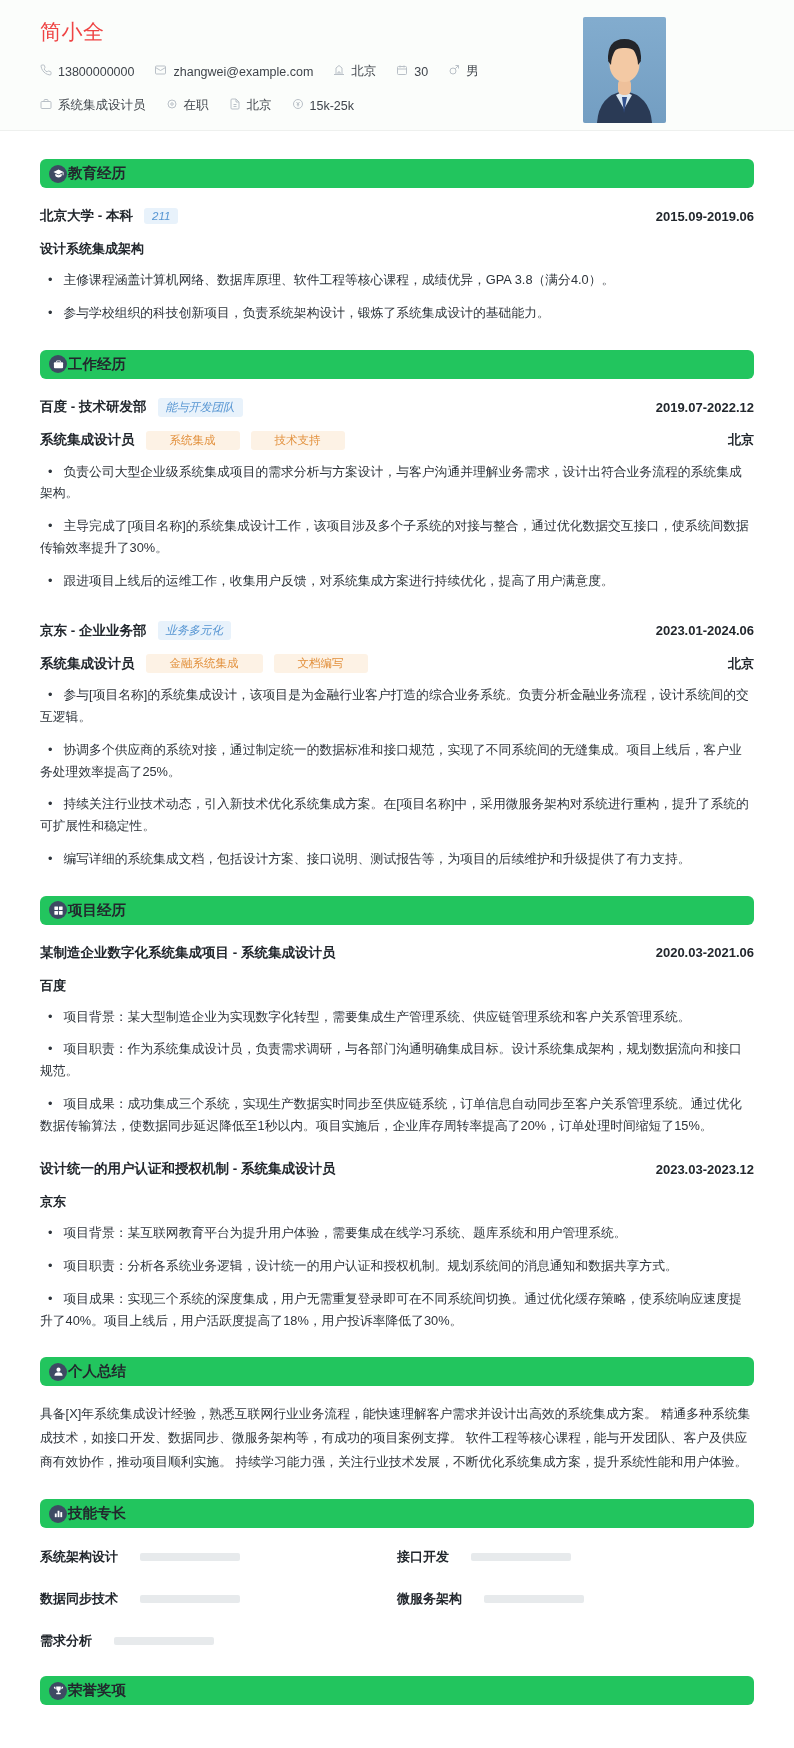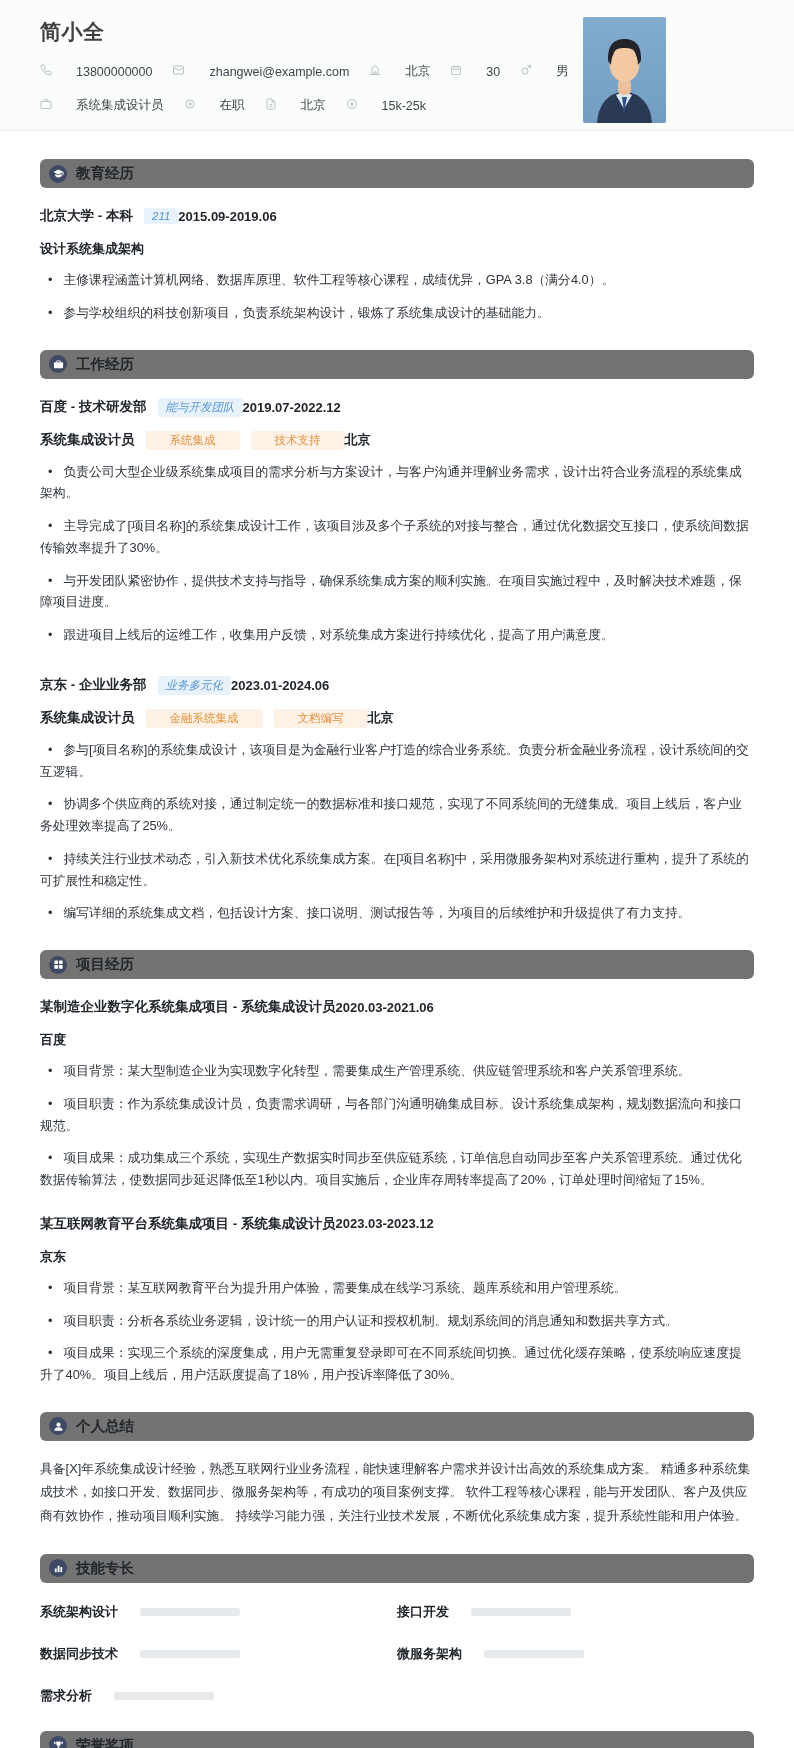--- a/index.html
+++ b/index.html
@@ -12,51 +12,51 @@
   .page { width:794px; min-height:1748px; background:#fff; }
 
   
   .header {
     position:relative;
     background:#fbfdfb;
     border-bottom:1px solid #eef0ee;
     padding:18px 40px 24px;
     height:131px;
   }
-  .name { font-size:21px; font-weight:bold; color:#404040; letter-spacing:.5px; }
+  .name { font-size:21px; font-weight:normal; color:#ef4444; letter-spacing:.5px; }
   .contact-row {
     display:flex; align-items:center; gap:20px;
     margin-top:17px; font-size:12.5px; color:#3f444b;
   }
-  .ci { display:flex; align-items:center; gap:24px; white-space:nowrap; }
+  .ci { display:flex; align-items:center; gap:6px; white-space:nowrap; }
   .ci svg { stroke:#b9c0c7; flex:0 0 auto; }
   .photo {
     position:absolute; left:583px; top:17px;
     width:83px; height:106px; overflow:hidden; border-radius:2px;
   }
 
   
   .content { padding:2px 40px 24px; }
 
   .sec-bar {
-    display:flex; align-items:center; gap:9px;
-    background:#737373; border-radius:6px;
+    display:flex; align-items:center; gap:1px;
+    background:#22c55e; border-radius:6px;
     padding:5px 9px; height:29px;
     margin-top:26px;
   }
   .sec-icon {
     width:18px; height:18px; border-radius:50%;
     background:#3e4a63; color:#fff;
     display:flex; align-items:center; justify-content:center;
     flex:0 0 auto;
   }
   .sec-title { font-weight:bold; font-size:14.5px; color:#22272d; }
 
   .entry-head {
-    display:flex; align-items:center;
+    display:flex; justify-content:space-between; align-items:center;
     margin-top:19px;
   }
   .entry-title {
     font-weight:bold; font-size:13.5px; color:#22272d;
     display:flex; align-items:center; gap:11px;
   }
   .badge-blue {
     color:#5695d2; background:#e8f2fb;
     font-size:11.5px; font-weight:normal;
     padding:2px 8px; border-radius:3px;font-style:italic;
@@ -234,21 +234,20 @@
     <div class="entry-head" style="margin-top:14px">
       <span class="entry-title">
         <span>系统集成设计员</span>
         <span class="tag-orange">系统集成</span>
         <span class="tag-orange">技术支持</span>
       </span>
       <span class="loc">北京</span>
     </div>
     <div class="bullet"><span class="dot">•</span><span>负责公司大型企业级系统集成项目的需求分析与方案设计，与客户沟通并理解业务需求，设计出符合业务流程的系统集成架构。</span></div>
     <div class="bullet"><span class="dot">•</span><span>主导完成了[项目名称]的系统集成设计工作，该项目涉及多个子系统的对接与整合，通过优化数据交互接口，使系统间数据传输效率提升了30%。</span></div>
-    <div class="bullet"><span class="dot">•</span><span>与开发团队紧密协作，提供技术支持与指导，确保系统集成方案的顺利实施。在项目实施过程中，及时解决技术难题，保障项目进度。</span></div>
     <div class="bullet"><span class="dot">•</span><span>跟进项目上线后的运维工作，收集用户反馈，对系统集成方案进行持续优化，提高了用户满意度。</span></div>
 
     <div class="entry-head" style="margin-top:30px">
       <span class="entry-title">
         <span>京东 - 企业业务部</span>
         <span class="badge-blue">业务多元化</span>
       </span>
       <span class="date">2023.01-2024.06</span>
     </div>
     <div class="entry-head" style="margin-top:14px">
@@ -279,21 +278,21 @@
     <div class="entry-head">
       <span class="entry-title">某制造企业数字化系统集成项目 - 系统集成设计员</span>
       <span class="date">2020.03-2021.06</span>
     </div>
     <div class="sub-line">百度</div>
     <div class="bullet"><span class="dot">•</span><span>项目背景：某大型制造企业为实现数字化转型，需要集成生产管理系统、供应链管理系统和客户关系管理系统。</span></div>
     <div class="bullet"><span class="dot">•</span><span>项目职责：作为系统集成设计员，负责需求调研，与各部门沟通明确集成目标。设计系统集成架构，规划数据流向和接口规范。</span></div>
     <div class="bullet"><span class="dot">•</span><span>项目成果：成功集成三个系统，实现生产数据实时同步至供应链系统，订单信息自动同步至客户关系管理系统。通过优化数据传输算法，使数据同步延迟降低至1秒以内。项目实施后，企业库存周转率提高了20%，订单处理时间缩短了15%。</span></div>
 
     <div class="entry-head" style="margin-top:24px">
-      <span class="entry-title">某互联网教育平台系统集成项目 - 系统集成设计员</span>
+      <span class="entry-title">设计统一的用户认证和授权机制 - 系统集成设计员</span>
       <span class="date">2023.03-2023.12</span>
     </div>
     <div class="sub-line">京东</div>
     <div class="bullet"><span class="dot">•</span><span>项目背景：某互联网教育平台为提升用户体验，需要集成在线学习系统、题库系统和用户管理系统。</span></div>
     <div class="bullet"><span class="dot">•</span><span>项目职责：分析各系统业务逻辑，设计统一的用户认证和授权机制。规划系统间的消息通知和数据共享方式。</span></div>
     <div class="bullet"><span class="dot">•</span><span>项目成果：实现三个系统的深度集成，用户无需重复登录即可在不同系统间切换。通过优化缓存策略，使系统响应速度提升了40%。项目上线后，用户活跃度提高了18%，用户投诉率降低了30%。</span></div>
 
     <div class="sec-bar">
       <span class="sec-icon">
           <svg width="11" height="11" viewBox="0 0 24 24" fill="#fff">

